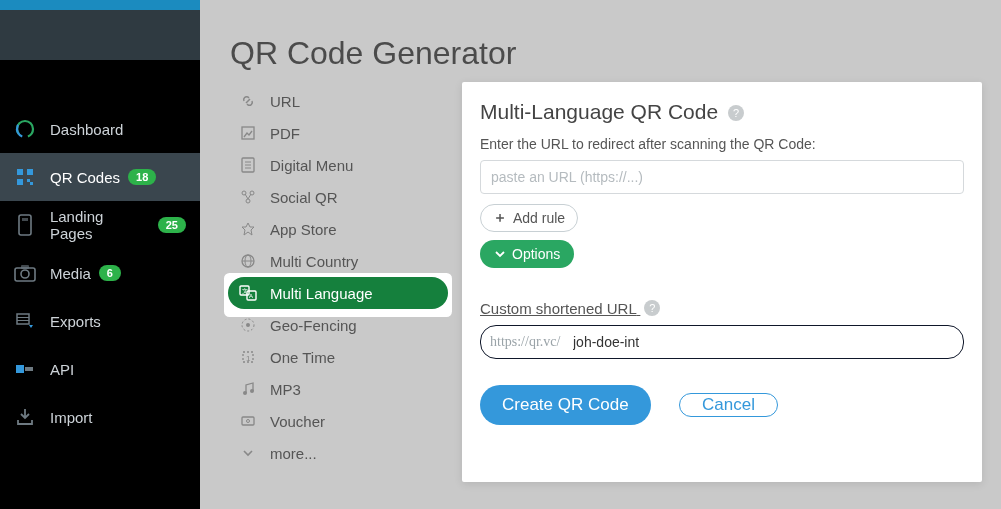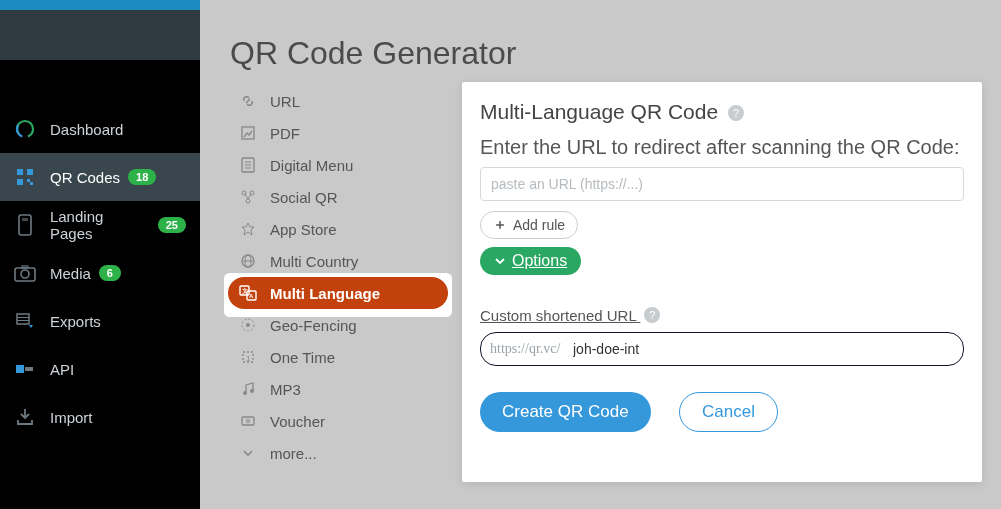--- a/index.html
+++ b/index.html
@@ -36,69 +36,69 @@
   }
   .typecol {
     position:absolute; left:28px; top:85px; width:220px;
   }
   .type-item {
     display:flex; align-items:center; height:32px; padding:0 10px;
     font-size:15px; color:#555; cursor:pointer; border-radius:16px;
   }
   .type-item .ticon { width:20px; height:20px; margin-right:12px; color:#888; display:flex; align-items:center; justify-content:center;}
   .type-item.selected {
-    background:#c2410c; color:#fff; font-weight:700;
+    background:#15803d; color:#fff; font-weight:400;
   }
   .type-item.selected .ticon { color:#fff; }
   .type-hl {
     position:absolute; left:28px; top:277px; width:220px; height:36px;
     background:#fff; border-radius:2px; box-shadow:0 0 0 4px #fff;
   }
   .panel {
     position:absolute; left:262px; top:82px; width:520px; height:400px;
     background:#fff; border-radius:2px; padding:18px 18px;
     box-shadow:0 2px 8px rgba(0,0,0,0.1);
   }
   .panel-title { font-size:21px; color:#444; font-weight:400; }
   .help-icon { display:inline-block; width:16px;height:16px;border-radius:50%; background:#c8ccce; color:#fff; font-size:11px; text-align:center; line-height:16px; vertical-align:2px; margin-left:4px;}
-  .panel-sub { font-size:20px; color:#555; margin-top:12px; }
+  .panel-sub { font-size:14px; color:#555; margin-top:12px; }
   .input {
     width:100%; height:34px; border:1px solid #d5d9dc; border-radius:4px;
     padding:0 10px; font-size:14px; color:#333; margin-top:8px;
   }
   .input::placeholder { color:#b5bbbf; }
   .btn-row { margin-top:10px; }
   .btn-outline {
     display:inline-flex; align-items:center; height:28px; padding:0 12px;
     border:1px solid #c8d0d4; border-radius:14px; background:#fff;
     font-size:14px; color:#555; cursor:pointer;
   }
   .btn-green {
     display:inline-flex; align-items:center; height:28px; padding:0 14px;
     border-radius:14px; background:#2aa762; color:#fff; border:none;
-    font-size:16px; cursor:pointer; margin-top:8px;text-decoration:underline;
+    font-size:14px; cursor:pointer; margin-top:8px;
   }
   .section-label { font-size:15px; color:#555; margin-top:32px;text-decoration:underline; }
   .short-url-wrap { position:relative; margin-top:8px; }
   .short-url {
     width:100%; height:34px; border:1px solid #0f172a; border-radius:16px;
     padding:0 10px 0 92px; font-size:14px; color:#333;
   }
   .short-prefix {
     position:absolute; left:10px; top:0; height:34px; line-height:34px;
     font-size:14px; color:#9aa3a8; pointer-events:none;font-family:Liberation Serif, serif;
   }
   .actions { margin-top:26px; }
   .btn-primary {
     display:inline-flex; align-items:center; height:40px; padding:17px 22px;
     border-radius:20px; background:#3498db; color:#fff; border:none;
     font-size:17px; cursor:pointer;
   }
   .btn-cancel {
-    display:inline-flex; align-items:center; height:40px; padding:0 22px;
+    display:inline-flex; align-items:center; height:24px; padding:0 22px;
     border-radius:20px; background:#fff; color:#3498db; border:1.5px solid #3498db;
     font-size:17px; cursor:pointer; margin-left:24px;
   }
   svg { display:block; }
 </style>
 </head>
 <body>
 
 <div class="sidebar">
   <div class="topstrip"></div>

